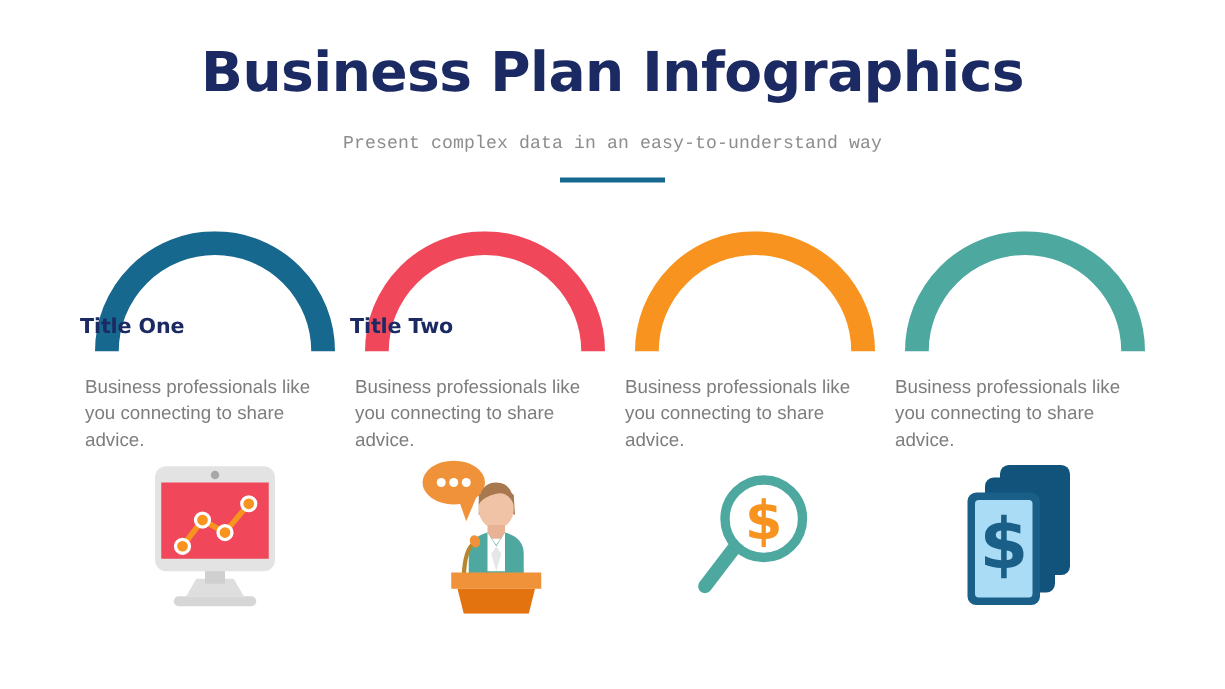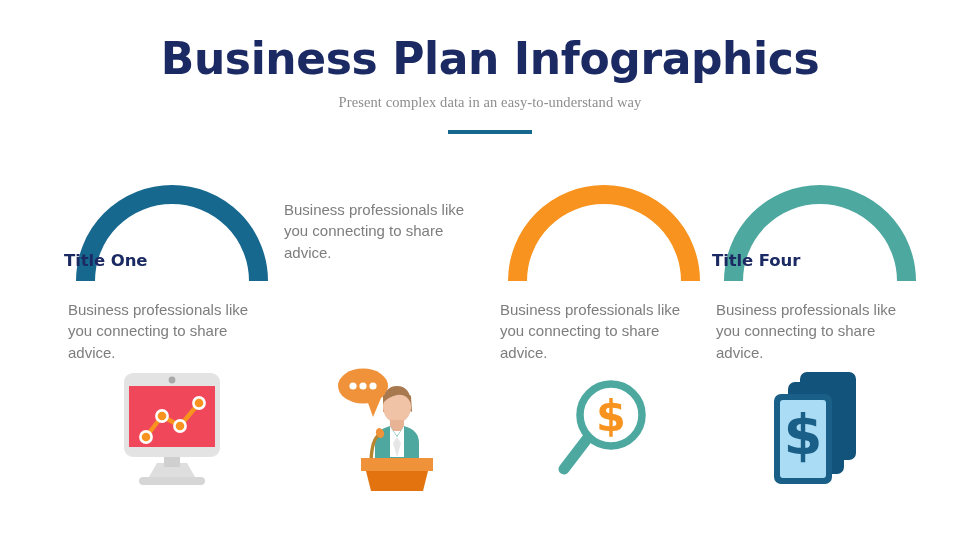--- a/index.html
+++ b/index.html
@@ -36,23 +36,23 @@
     font-weight: bold;
     color: #1b2a63;
     letter-spacing: -0.4px;
     line-height: 1.05;
     margin: 0;
     font-family: "DejaVu Sans", sans-serif;
   }
   #subtitle {
     font-size: 14.5px;
     color: #8d8d8d;
-    margin-top: 12px;
+    margin-top: 25px;
     letter-spacing: 0.1px;
-    font-family: Liberation Serif, serif;
+    font-family: Liberation Mono, monospace;
   }
   #title-divider {
     width: 84px;
     height: 4px;
     background: #17688f;
     margin: 19px auto 0 auto;
     border-radius: 0;
   }
 
   
@@ -141,38 +141,43 @@
       <div class="arc-wrap">
         <svg class="arc-svg" width="192" height="100" viewBox="0 0 192 100">
           <path d="M 9.5 96 A 86.5 86.5 0 0 1 182.5 96" fill="none" stroke="#17688f" stroke-width="19" stroke-linecap="butt"></path>
         </svg>
         <div class="arc-title">Title One</div>
       </div>
       <div class="col-desc">Business professionals like you connecting to share advice.</div>
     </div>
 
     <div class="col">
+      <div class="arc-wrap">
+        <svg class="arc-svg" width="192" height="100" viewBox="0 0 192 100">
+          <path d="M 9.5 96 A 86.5 86.5 0 0 1 182.5 96" fill="none" stroke="#f0485a" stroke-width="19" stroke-linecap="butt"></path>
+        </svg>
+        <div class="arc-title">Title Two</div>
+      </div>
       <div class="col-desc">Business professionals like you connecting to share advice.</div>
     </div>
 
     <div class="col">
       <div class="arc-wrap">
         <svg class="arc-svg" width="192" height="100" viewBox="0 0 192 100">
           <path d="M 9.5 96 A 86.5 86.5 0 0 1 182.5 96" fill="none" stroke="#f7931e" stroke-width="19" stroke-linecap="butt"></path>
         </svg>
       </div>
       <div class="col-desc">Business professionals like you connecting to share advice.</div>
     </div>
 
     <div class="col">
       <div class="arc-wrap">
         <svg class="arc-svg" width="192" height="100" viewBox="0 0 192 100">
           <path d="M 9.5 96 A 86.5 86.5 0 0 1 182.5 96" fill="none" stroke="#4da8a0" stroke-width="19" stroke-linecap="butt"></path>
         </svg>
-        <div class="arc-title">Title Four</div>
       </div>
       <div class="col-desc">Business professionals like you connecting to share advice.</div>
     </div>
 
   </div>
 
   <div id="icons">
 
     <div class="icon-cell">
       <svg class="icon-svg" width="118" height="122" viewBox="0 0 118 122">

